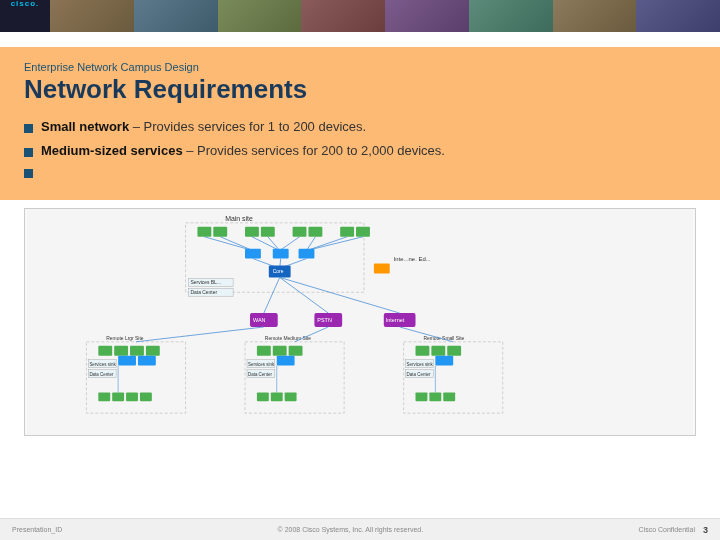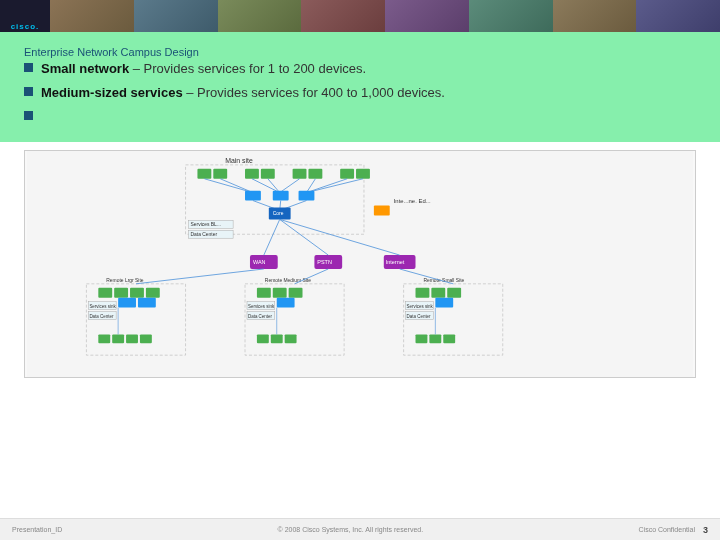--- a/index.html
+++ b/index.html
@@ -20,21 +20,21 @@
       display: flex;
       align-items: center;
       position: relative;
       overflow: hidden;
     }
     .cisco-logo {
       width: 50px;
       height: 32px;
       background: #1a1a2e;
       display: flex;
-      align-items: flex-end;
+      align-items: flex-start;
       justify-content: center;
       flex-shrink: 0;
     }
     .cisco-logo-text {
       color: #00bceb;
       font-size: 8px;
       font-weight: bold;
       letter-spacing: 1px;
       line-height: 1.1;
       text-align: center;
@@ -61,21 +61,22 @@
     .banner-photo:nth-child(3) { background: linear-gradient(135deg, #7A8B5B 0%, #5B6B3E 100%); }
     .banner-photo:nth-child(4) { background: linear-gradient(135deg, #8B5B5B 0%, #6B3E3E 100%); }
     .banner-photo:nth-child(5) { background: linear-gradient(135deg, #7B5B8B 0%, #5B3E6B 100%); }
     .banner-photo:nth-child(6) { background: linear-gradient(135deg, #5B8B7A 0%, #3E6B5B 100%); }
     .banner-photo:nth-child(7) { background: linear-gradient(135deg, #8B7A5B 0%, #6B5B3E 100%); }
     .banner-photo:nth-child(8) { background: linear-gradient(135deg, #5B5B8B 0%, #3E3E6B 100%); }
 
     
     .main-content {
       padding: 14px 24px 10px 24px;
-      background: #86efac;
+      background: #fdba74;
+      margin-top: 15px;
     }
 
     
     .subtitle {
       font-size: 11px;
       color: #1a5276;
       font-weight: normal;
       margin-bottom: 2px;
     }
 
@@ -88,21 +89,21 @@
       line-height: 1.1;
     }
 
     
     .bullet-list {
       list-style: none;
       margin-bottom: 12px;
     }
     .bullet-item {
       display: flex;
-      align-items: flex-start;
+      align-items: center;
       margin-bottom: 6px;
       font-size: 13px;
       color: #333;
       line-height: 1.4;
     }
     .bullet-square {
       width: 9px;
       height: 9px;
       background: #1a5276;
       flex-shrink: 0;
@@ -179,32 +180,33 @@
     <div class="banner-photo"></div>
     <div class="banner-photo"></div>
     <div class="banner-photo"></div>
     <div class="banner-photo"></div>
     <div class="banner-photo"></div>
   </div>
 </div>
 
 <div class="main-content">
   <div class="subtitle">Enterprise Network Campus Design</div>
+  <div class="main-title">Network Requirements</div>
 
   <ul class="bullet-list">
     <li class="bullet-item">
       <div class="bullet-square"></div>
       <div class="bullet-text">
         <strong>Small network</strong><span> – Provides services for 1 to 200 devices.</span>
       </div>
     </li>
     <li class="bullet-item">
       <div class="bullet-square"></div>
       <div class="bullet-text">
-        <strong>Medium-sized services</strong><span> – Provides services for 400 to 1,000 devices.</span>
+        <strong>Medium-sized services</strong><span> – Provides services for 200 to 2,000 devices.</span>
       </div>
     </li>
     <li class="bullet-item">
       <div class="bullet-square"></div>
     </li>
   </ul>
 </div>
 
 <div class="diagram-container">
   <svg class="network-diagram" viewBox="0 0 672 228" xmlns="http://www.w3.org/2000/svg">

